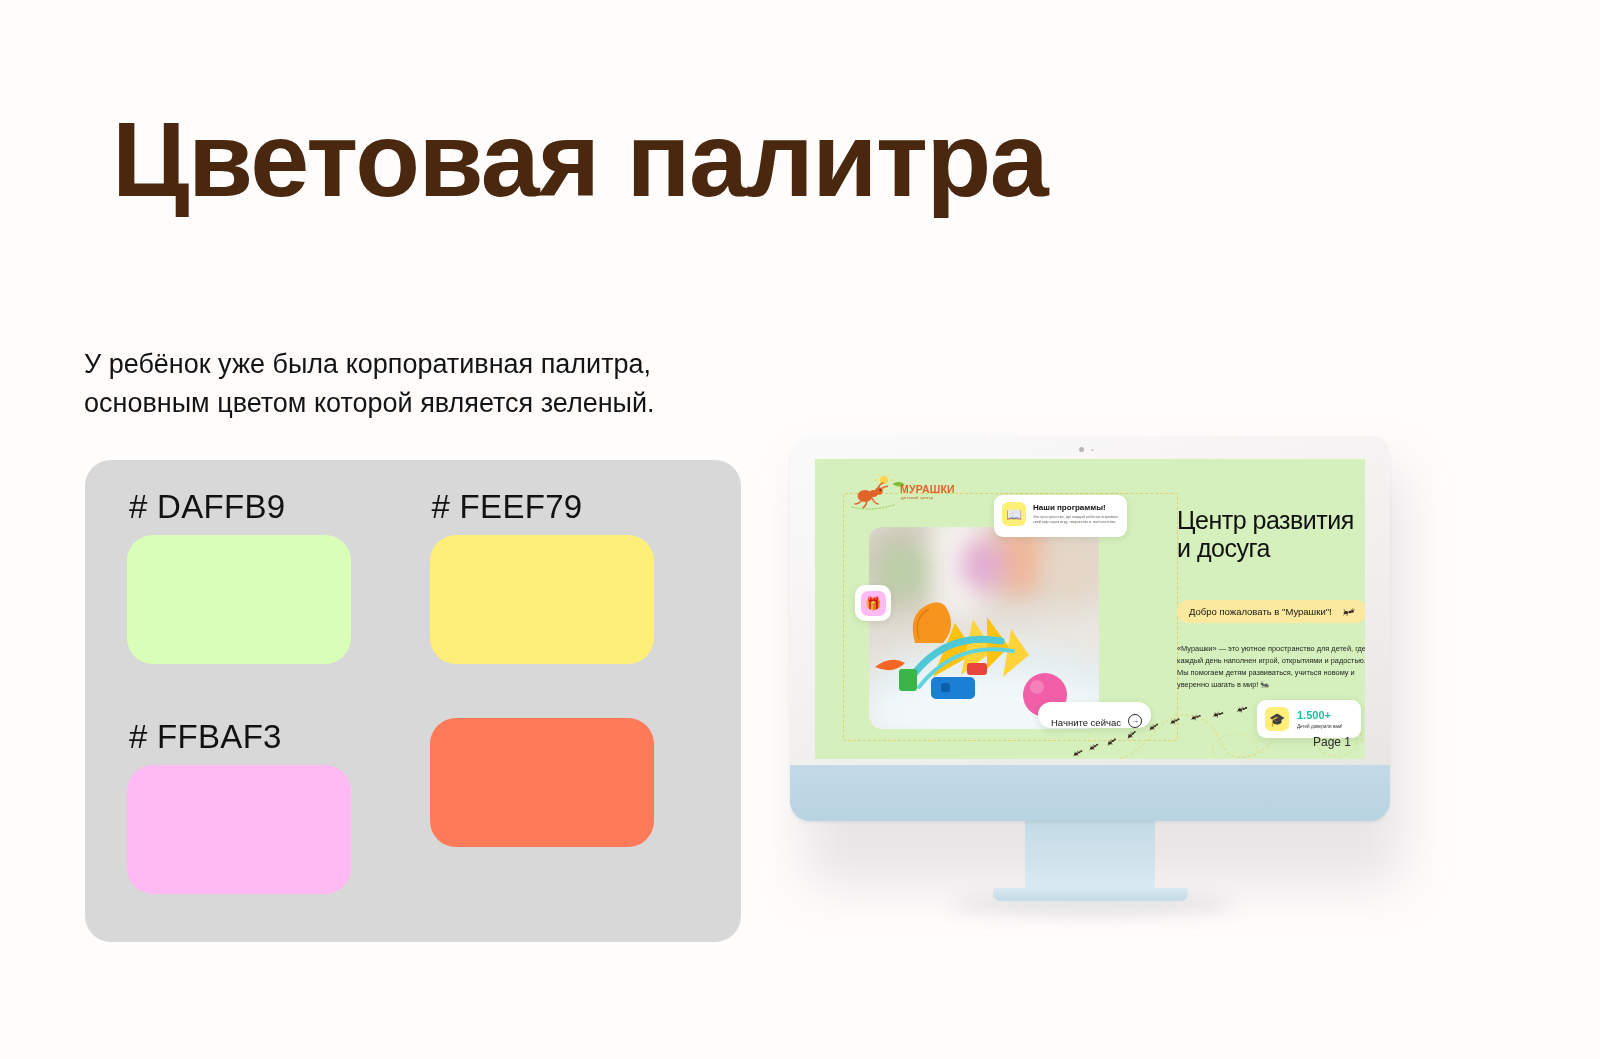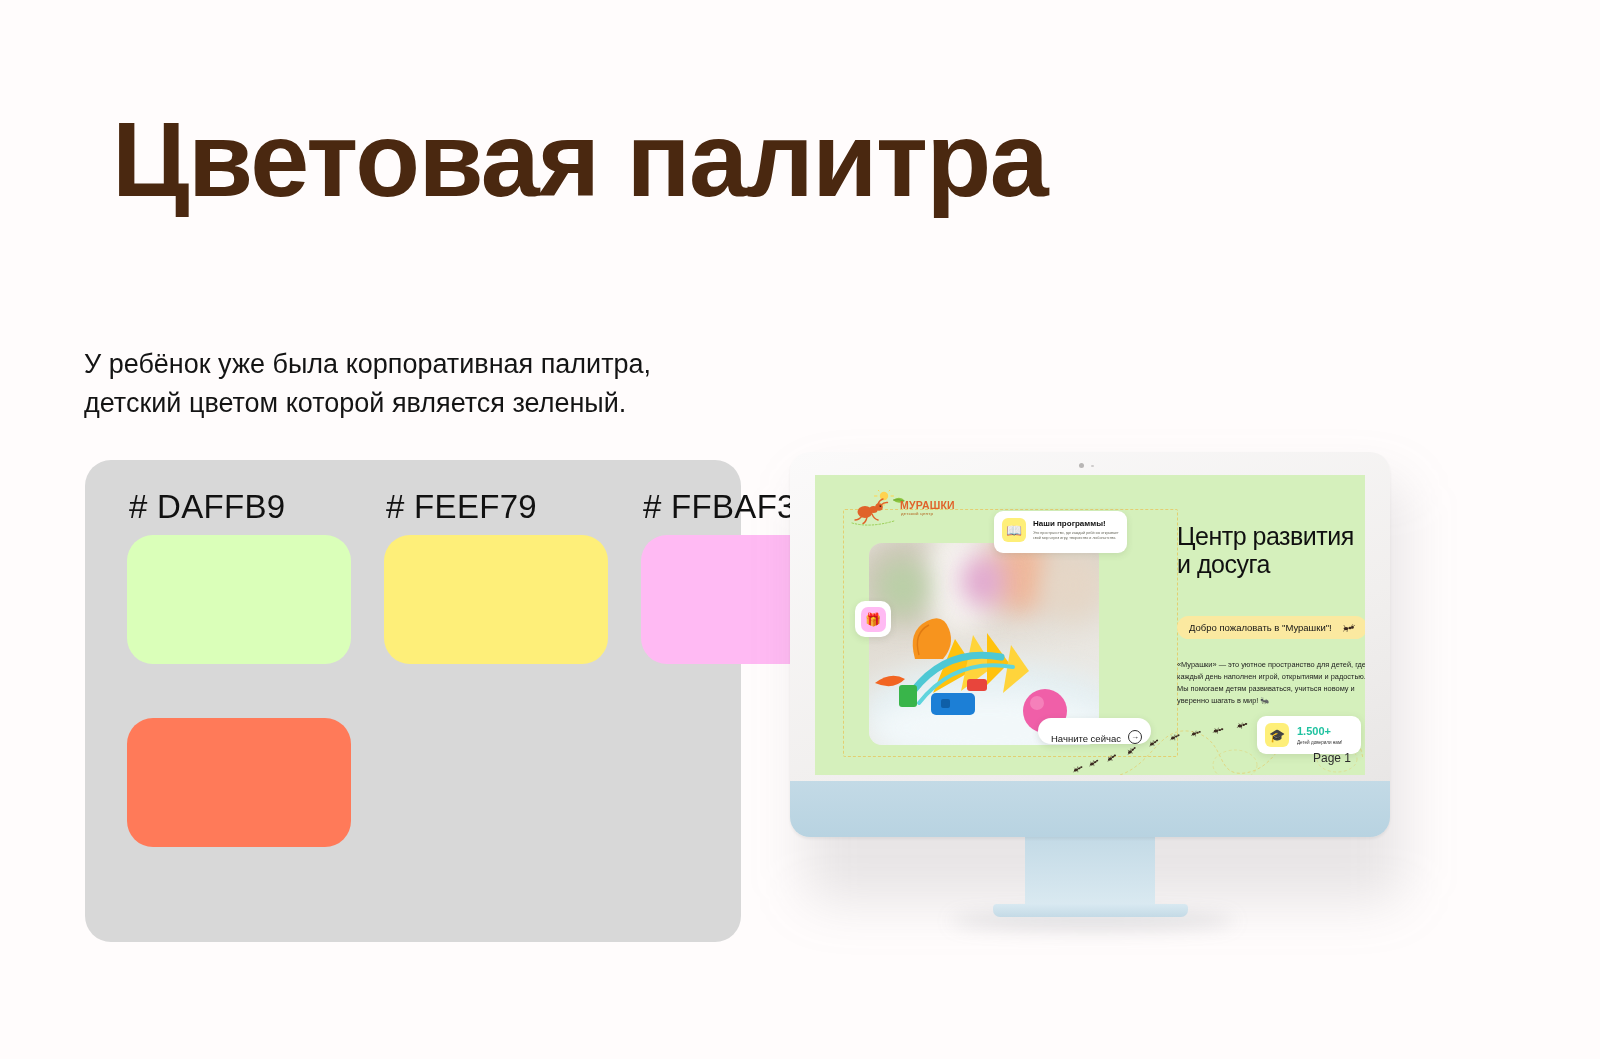--- a/index.html
+++ b/index.html
@@ -56,21 +56,21 @@
     height: 482px;
     background: #d8d8d8;
     border-radius: 26px;
   }
 
   .swatch-grid {
     position: absolute;
     inset: 0;
     padding: 28px 42px;
     display: grid;
-    grid-template-columns: 1fr 1fr 1fr;
+    grid-template-columns: 1fr 1fr;
     grid-template-rows: 1fr 1fr;
     column-gap: 52px;
     row-gap: 20px;
     gap: 33px;
   }
 
   .swatch-cell { display: flex; flex-direction: column; }
 
   .swatch-label {
     font-size: 33px;
@@ -85,21 +85,21 @@
   .swatch-chip {
     width: 224px;
     height: 129px;
     border-radius: 26px;
   }
 
   
   .mockup {
     position: absolute;
     left: 790px;
-    top: 452px;
+    top: 436px;
     width: 620px;
     height: 478px;
   }
 
   .monitor-shadow {
     position: absolute;
     left: 14px;
     top: 30px;
     width: 600px;
     height: 420px;
@@ -443,21 +443,21 @@
 </style>
 </head>
 <body style="background: rgb(255, 252, 252);">
 
 <div class="slide">
 
   <h1 class="page-title">Цветовая палитра</h1>
 
   <div class="subtitle">
     <div>У ребёнок уже была корпоративная палитра,</div>
-    <div>детский цветом которой является зеленый.</div>
+    <div>основным цветом которой является зеленый.</div>
   </div>
 
   <div class="palette-panel" style="background: rgb(216, 216, 216);">
     <div class="swatch-grid">
 
       <div class="swatch-cell">
         <div class="swatch-label"># DAFFB9</div>
         <div class="swatch-chip" id="chip0" style="background: rgb(218, 255, 185);"></div>
       </div>
 

